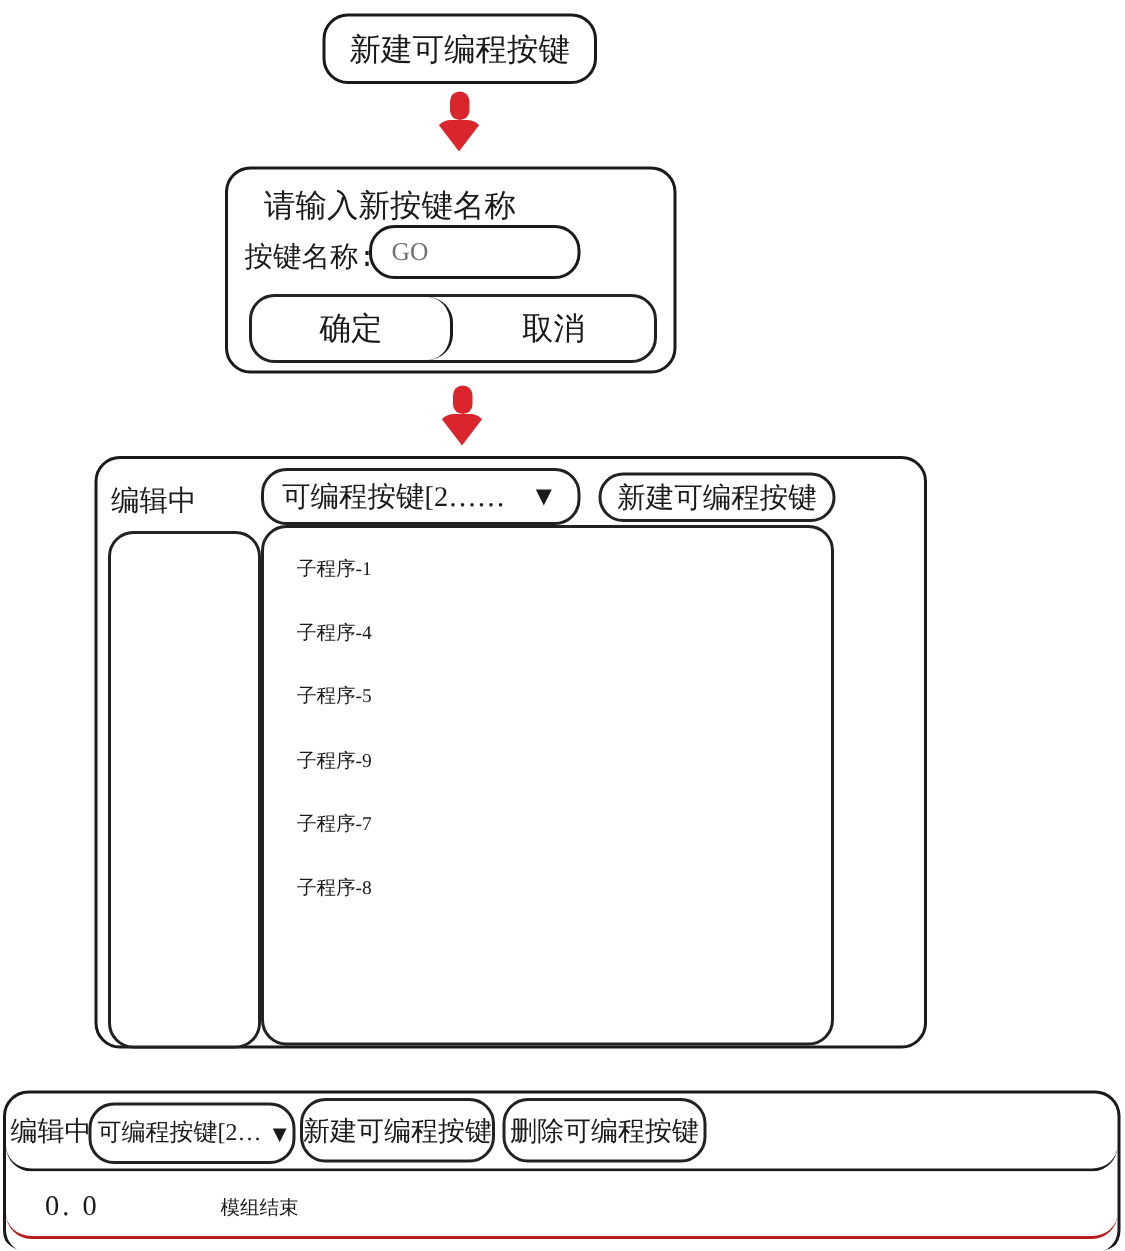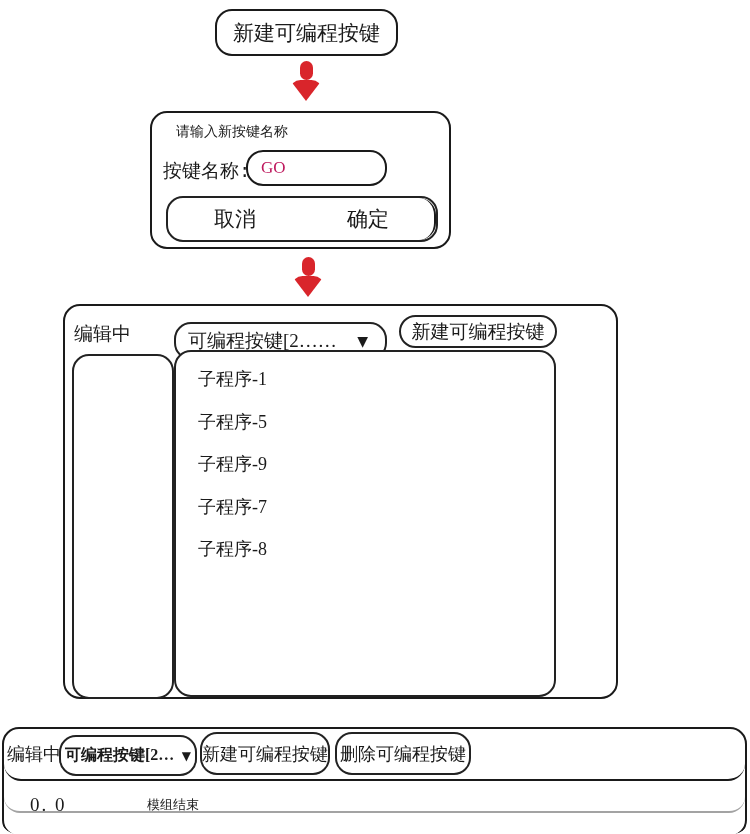--- a/index.html
+++ b/index.html
@@ -23,54 +23,54 @@
   .flow-arrow .shaft { width: 13px; height: 19px; background: var(--arrow-red); }
   .flow-arrow .head  { width: 0; height: 0;
     border-left: 16px solid transparent; border-right: 16px solid transparent;
     border-top: 21px solid var(--arrow-red); }
 
   
   .top-box { left:215px; top:9px; width:183px; height:47px; font-size:21px; }
 
   
   .dialog { left:150px; top:111px; width:301px; height:138px; }
-  .dialog-title { left:24px; top:10px; font-size:14px; }
+  .dialog-title { left:24px; top:10px; font-size:21px; }
   .dialog-label { left:11px; top:45px; font-size:19px;font-family:Liberation Mono, monospace; }
   .dialog-input { left:94px; top:37px; width:141px; height:36px;
     border:2px solid #1a1a1a; font-size:17px; padding-left:13px;
-    font-family:"Liberation Serif","DejaVu Serif",serif; color:#be185d; outline:none; background:#fff; }
+    font-family:"Liberation Serif","DejaVu Serif",serif; color:#737373; outline:none; background:#fff; }
   .dialog-btnrow { left:14px; top:83px; width:272px; height:46px; display:flex; }
   .dialog-btn { flex:1 1 50%; display:flex; align-items:center; justify-content:center; font-size:21px; }
   .dialog-btn.ok { border-right:2px solid #1a1a1a; }
 
   
   .editor { left:63px; top:304px; width:555px; height:395px; }
   .editor-status { left:9px; top:15px; font-size:19px; }
   .editor-dropdown { left:109px; top:6px; width:213px; height:38px;
-    display:flex; align-items:center; font-size:19px;margin-top:10px; }
+    display:flex; align-items:center; font-size:19px; }
   .editor-dropdown .dd-label { padding-left:12px; }
   .editor-dropdown .dd-arrow { margin-left:auto; margin-right:17px; font-size:14px;
     font-family:"DejaVu Sans", sans-serif; }
   .editor-newbtn { left:334px; top:9px; width:158px; height:33px; font-size:19px; }
   .editor-innerbox { left:7px; top:48px; width:102px; height:345px; }
   .editor-list { left:109px; top:44px; width:382px; height:347px; padding-top:6px; }
-  .list-item { height:42.5px; display:flex; align-items:center; padding-left:22px; font-size:18px; }
+  .list-item { height:42.5px; display:flex; align-items:center; padding-left:22px; font-size:13px; }
 
   
   .bottombar { left:2px; top:727px; width:745px; height:110px; }
   .bb-row1 { left:0; top:0; width:741px; height:52px; border-bottom:2px solid #1a1a1a; }
   .bb-status { left:3px; top:0; height:50px; font-size:18px; }
   .bb-dropdown { left:55px; top:6px; width:138px; height:41px;
-    display:flex; align-items:center; font-size:16px;font-weight:bold; }
+    display:flex; align-items:center; font-size:16px; }
   .bb-dropdown .dd-label { padding-left:4px; }
   .bb-dropdown .dd-arrow { margin-left:auto; margin-right:4px; font-size:12px;
     font-family:"DejaVu Sans", sans-serif; }
   .bb-newbtn { left:196px; top:3px; width:130px; height:43px; font-size:18px; }
   .bb-delbtn { left:331px; top:3px; width:136px; height:43px; font-size:18px;align-items:center; }
-  .bb-row2 { left:0; top:52px; width:741px; height:32px; border-bottom:2px solid #a3a3a3; }
+  .bb-row2 { left:0; top:52px; width:741px; height:45px; border-bottom:2px solid #b91c1c; }
   .bb-linenum { left:26px; top:0; height:47px; font-size:19px; letter-spacing:2px; }
   .bb-linetext { left:143px; top:0; height:47px; font-size:13px; }
 </style>
 </head>
 <body>
 
 <div id="canvas" style="--arrow-red:#d9252b;">
 
   <div class="abs box center top-box">
     <span>新建可编程按键</span>
@@ -79,22 +79,22 @@
   <div class="abs flow-arrow" style="left:290px; top:61px;">
     <div class="shaft"></div>
     <div class="head"></div>
   </div>
 
   <div class="abs box dialog">
     <div class="abs dialog-title">请输入新按键名称</div>
     <div class="abs dialog-label">按键名称:</div>
     <input class="abs dialog-input" type="text" value="GO" style="">
     <div class="abs thinbox dialog-btnrow">
+      <div class="dialog-btn ok">确定</div>
       <div class="dialog-btn">取消</div>
-      <div class="dialog-btn ok">确定</div>
     </div>
   </div>
 
   <div class="abs flow-arrow" style="left:292px; top:257px;">
     <div class="shaft"></div>
     <div class="head"></div>
   </div>
 
   <div class="abs box editor">
     <div class="abs editor-status">编辑中</div>
@@ -105,20 +105,21 @@
     </div>
 
     <div class="abs thinbox center editor-newbtn">
       <span>新建可编程按键</span>
     </div>
 
     <div class="abs thinbox editor-innerbox"></div>
 
     <div class="abs thinbox editor-list">
       <div class="list-item">子程序-1</div>
+      <div class="list-item">子程序-4</div>
       <div class="list-item">子程序-5</div>
       <div class="list-item">子程序-9</div>
       <div class="list-item">子程序-7</div>
       <div class="list-item">子程序-8</div>
     </div>
   </div>
 
   <div class="abs box bottombar">
     <div class="abs bb-row1">
       <div class="abs vcenter bb-status">编辑中</div>

